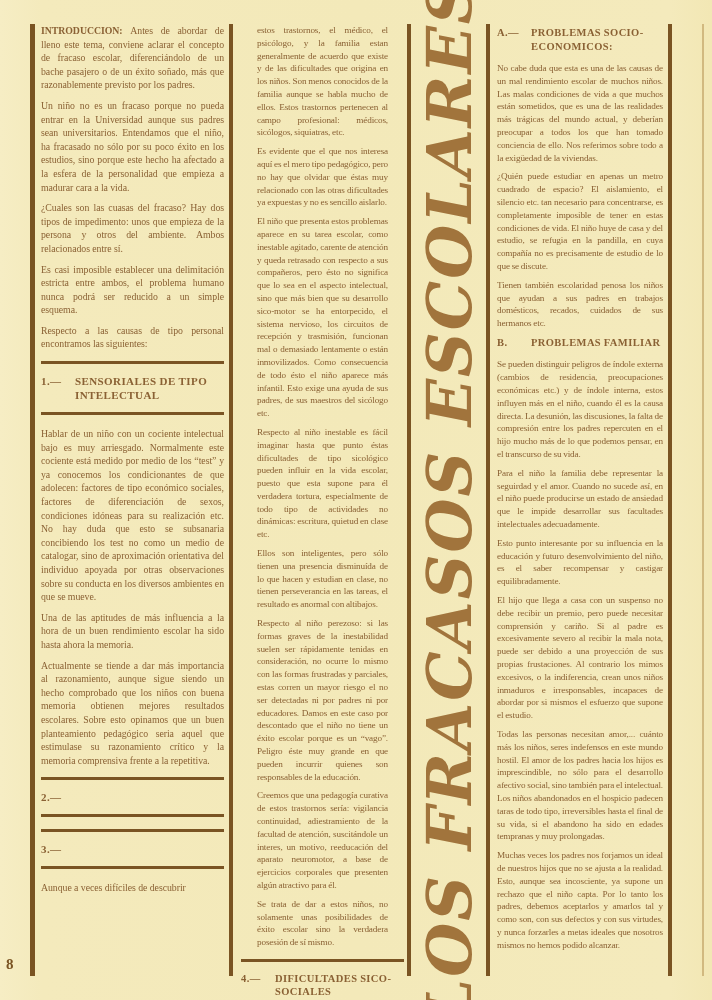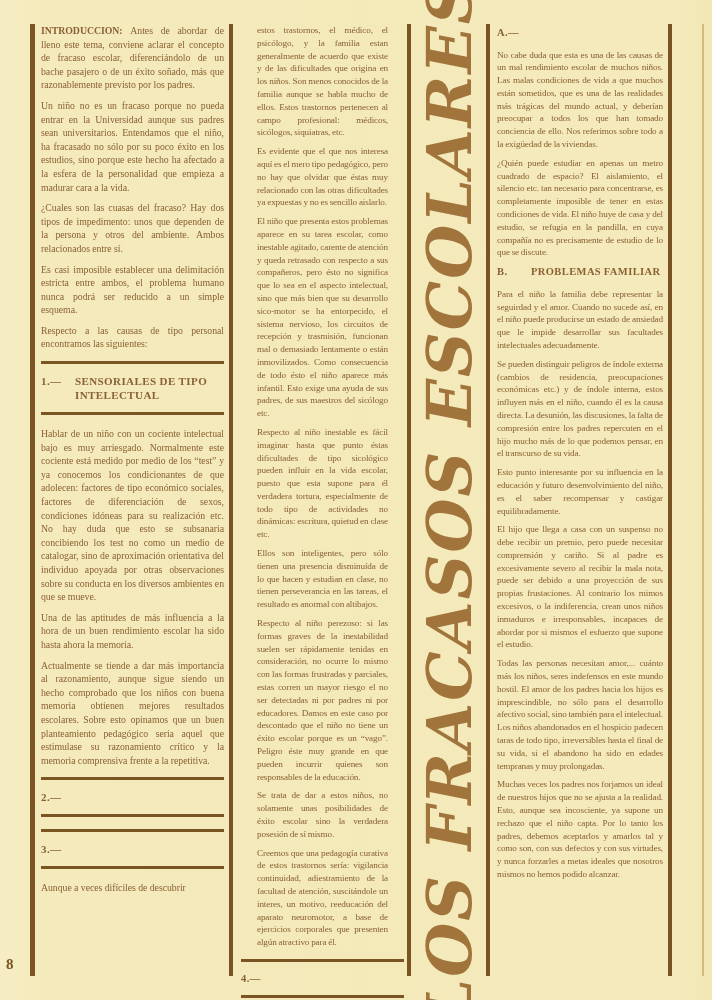--- a/index.html
+++ b/index.html
@@ -68,21 +68,21 @@
   <div class="vbar left"></div>
   <div class="vbar div1"></div>
   <div class="vbar div2"></div>
   <div class="vbar div3"></div>
   <div class="vbar right"></div>
   <div class="thinline"></div>
 
   <div class="col col1">
       <p class="para"><strong>INTRODUCCION: </strong>Antes de abordar de lleno este tema, conviene aclarar el concepto de fracaso escolar, diferenciándolo de un bache pasajero o de un éxito soñado, más que razonablemente previsto por los padres.</p>
       <p class="para">Un niño no es un fracaso porque no pueda entrar en la Universidad aunque sus padres sean universitarios. Entendamos que el niño, ha fracasado no sólo por su poco éxito en los estudios, sino porque este hecho ha afectado a la esfera de la personalidad que empieza a madurar cara a la vida.</p>
-      <p class="para">¿Cuales son las cuasas del fracaso? Hay dos tipos de impedimento: unos que dependen de la persona y otros del ambiente. Ambos relacionados entre sí.</p>
+      <p class="para">¿Cuales son las cuasas del fracaso? Hay dos tipos de impedimento: unos que empieza de la persona y otros del ambiente. Ambos relacionados entre sí.</p>
       <p class="para">Es casi imposible establecer una delimitación estricta entre ambos, el problema humano nunca podrá ser reducido a un simple esquema.</p>
       <p class="para">Respecto a las causas de tipo personal encontramos las siguientes:</p>
       <div class="heading ruled">
         <span class="hnum">1.—</span>
         <span class="htext">SENSORIALES DE TIPO INTELECTUAL</span>
       </div>
       <p class="para">Hablar de un niño con un cociente intelectual bajo es muy arriesgado. Normalmente este cociente está medido por medio de los “test” y ya conocemos los condicionantes de que adolecen: factores de tipo económico sociales, factores de diferenciación de sexos, condiciones idóneas para su realización etc. No hay duda que esto se subsanaria concibiendo los test no como un medio de catalogar, sino de aproximación orientativa del individuo apoyada por otras observaciones sobre su conducta en los diversos ambientes en que se mueve.</p>
       <p class="para">Una de las aptitudes de más influencia a la hora de un buen rendimiento escolar ha sido hasta ahora la memoria.</p>
       <p class="para">Actualmente se tiende a dar más importancia al razonamiento, aunque sigue siendo un hecho comprobado que los niños con buena memoria obtienen mejores resultados escolares. Sobre esto opinamos que un buen planteamiento pedagógico seria aquel que estimulase su razonamiento crítico y la memoria comprensiva frente a la repetitiva.</p>
       <div class="heading ruled">
@@ -93,39 +93,42 @@
       </div>
       <p class="para">Aunque a veces difíciles de descubrir</p>
     </div>
   <div class="col col2">
       <p class="para">estos trastornos, el médico, el psicólogo, y la familia estan generalmente de acuerdo que existe y de las dificultades que origina en los niños. Son menos conocidos de la familia aunque se habla mucho de ellos. Estos trastornos pertenecen al campo profesional: médicos, sicólogos, siquiatras, etc.</p>
       <p class="para">Es evidente que el que nos interesa aquí es el mero tipo pedagógico, pero no hay que olvidar que éstas muy relacionado con las otras dificultades ya expuestas y no es sencillo aislarlo.</p>
       <p class="para">El niño que presenta estos problemas aparece en su tarea escolar, como inestable agitado, carente de atención y queda retrasado con respecto a sus compañeros, pero ésto no significa que lo sea en el aspecto intelectual, sino que más bien que su desarrollo sico-motor se ha entorpecido, el sistema nervioso, los circuitos de recepción y trasmisión, funcionan mal o demasiado lentamente o están inmovilizados. Como consecuencia de todo ésto el niño aparece más infantil. Esto exige una ayuda de sus padres, de sus maestros del sicólogo etc.</p>
       <p class="para">Respecto al niño inestable es fácil imaginar hasta que punto éstas dificultades de tipo sicológico pueden influir en la vida escolar, puesto que esta supone para él verdadera tortura, especialmente de todo tipo de actividades no dinámicas: escritura, quietud en clase etc.</p>
       <p class="para">Ellos son inteligentes, pero sólo tienen una presencia disminuída de lo que hacen y estudian en clase, no tienen perseverancia en las tareas, el resultado es anormal con altibajos.</p>
       <p class="para">Respecto al niño perezoso: si las formas graves de la inestabilidad suelen ser rápidamente tenidas en consideración, no ocurre lo mismo con las formas frustradas y parciales, estas corren un mayor riesgo el no ser detectadas ni por padres ni por educadores. Damos en este caso por descontado que el niño no tiene un éxito escolar porque es un “vago”. Peligro éste muy grande en que pueden incurrir quienes son responsables de la educación.</p>
+      <p class="para">Creemos que una pedagogía curativa de estos trastornos sería: vigilancia continuidad, adiestramiento de la facultad de atención, suscitándole un interes, un motivo, reeducación del aparato neuromotor, a base de ejercicios corporales que presenten algún atractivo para él.</p>
       <p class="para">Se trata de dar a estos niños, no solamente unas posibilidades de éxito escolar sino la verdadera posesión de sí mismo.</p>
-      <p class="para">Creemos que una pedagogía curativa de estos trastornos sería: vigilancia continuidad, adiestramiento de la facultad de atención, suscitándole un interes, un motivo, reeducación del aparato neuromotor, a base de ejercicios corporales que presenten algún atractivo para él.</p>
       <div class="heading ruled">
         <span class="hnum">4.—</span>
+        <span class="htext">DIFICULTADES SICO-SOCIALES</span>
       </div>
       <p class="para">Agruparemos aquí todolo que se refiere a las relaciones del niño con su ambiente, o mejor dicho con los diferentes ambientes en que se encuentra situado: Socio-económico-familiar-escolar.</p>
     </div>
   <div class="col col3">
       <div class="heading plain">
         <span class="hnum">A.—</span>
+        <span class="htext">PROBLEMAS SOCIO-ECONOMICOS:</span>
       </div>
       <p class="para">No cabe duda que esta es una de las causas de un mal rendimiento escolar de muchos niños. Las malas condiciones de vida a que muchos están sometidos, que es una de las realidades más trágicas del mundo actual, y deberían preocupar a todos los que han tomado conciencia de ello. Nos referimos sobre todo a la exigüedad de la viviendas.</p>
       <p class="para">¿Quién puede estudiar en apenas un metro cuadrado de espacio? El aislamiento, el silencio etc. tan necesario para concentrarse, es completamente imposible de tener en estas condiciones de vida. El niño huye de casa y del estudio, se refugia en la pandilla, en cuya compañía no es precisamente de estudio de lo que se discute.</p>
+      <p class="para">Tienen también escolaridad penosa los niños que ayudan a sus padres en trabajos domésticos, recados, cuidados de sus hermanos etc.</p>
       <div class="heading plain">
         <span class="hnum">B.</span>
         <span class="htext">PROBLEMAS FAMILIAR</span>
       </div>
+      <p class="para">Se pueden distinguir peligros de índole externa (cambios de residencia, preocupaciones económicas etc.) y de índole interna, estos influyen más en el niño, cuando él es la causa directa. La desunión, las discusiones, la falta de compresión entre los padres repercuten en el hijo mucho más de lo que podemos pensar, en el transcurso de su vida.</p>
       <p class="para">Para el niño la familia debe representar la seguirdad y el amor. Cuando no sucede así, en el niño puede producirse un estado de ansiedad que le impide desarrollar sus facultades intelectuales adecuadamente.</p>
-      <p class="para">Se pueden distinguir peligros de índole externa (cambios de residencia, preocupaciones económicas etc.) y de índole interna, estos influyen más en el niño, cuando él es la causa directa. La desunión, las discusiones, la falta de compresión entre los padres repercuten en el hijo mucho más de lo que podemos pensar, en el transcurso de su vida.</p>
       <p class="para">Esto punto interesante por su influencia en la educación y futuro desenvolvimiento del niño, es el saber recompensar y castigar equilibradamente.</p>
       <p class="para">El hijo que llega a casa con un suspenso no debe recibir un premio, pero puede necesitar comprensión y cariño. Si al padre es excesivamente severo al recibir la mala nota, puede ser debido a una proyección de sus propias frustaciones. Al contrario los mimos excesivos, o la indiferencia, crean unos niños inmaduros e irresponsables, incapaces de abordar por si mismos el esfuerzo que supone el estudio.</p>
       <p class="para">Todas las personas necesitan amor,... cuánto más los niños, seres indefensos en este mundo hostil. El amor de los padres hacia los hijos es imprescindible, no sólo para el desarrollo afectivo social, sino también para el intelectual. Los niños abandonados en el hospicio padecen taras de todo tipo, irreversibles hasta el final de su vida, si el abandono ha sido en edades tempranas y muy prolongadas.</p>
       <p class="para">Muchas veces los padres nos forjamos un ideal de nuestros hijos que no se ajusta a la realidad. Esto, aunque sea incosciente, ya supone un rechazo que el niño capta. Por lo tanto los padres, debemos aceptarlos y amarlos tal y como son, con sus defectos y con sus virtudes, y nunca forzarles a metas ideales que nosotros mismos no hemos podido alcanzar.</p>
     </div>
 
   <div class="title-band">
     <div class="vtitle">LOS FRACASOS ESCOLARES</div>
   </div>
 

